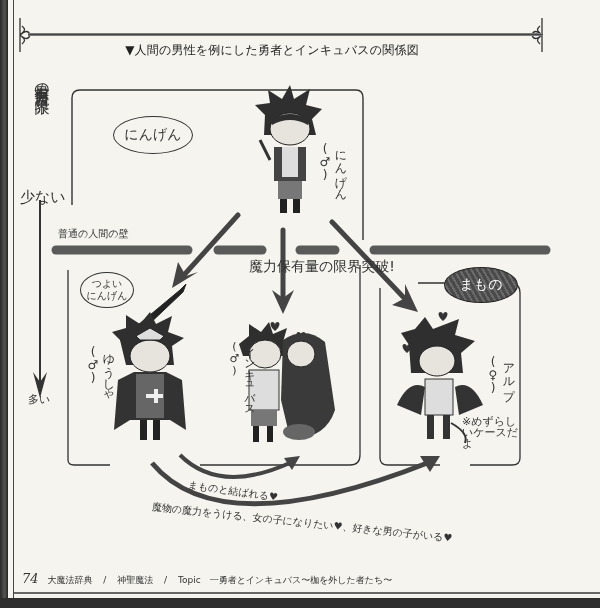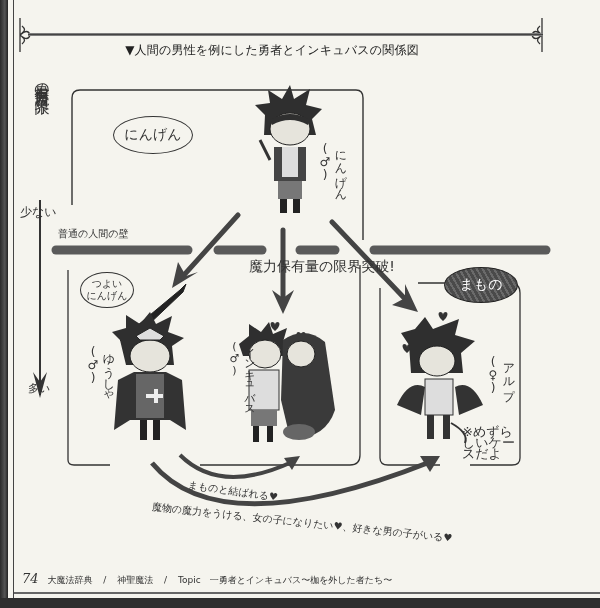--- a/index.html
+++ b/index.html
@@ -120,40 +120,40 @@
   <path d="M14 30 L6 18 L20 14 L30 2 L38 14 L64 4 L60 20 L80 26 L66 38 L68 58 L16 58 Z" fill="#2f2f2f"></path>
   <ellipse cx="42" cy="46" rx="18" ry="15" fill="#e6e4dc" stroke="#222"></ellipse>
   <path d="M2 90 Q14 64 30 72 L26 100 Z M88 90 Q76 64 60 72 L64 100 Z" fill="#333"></path>
   <rect x="30" y="64" width="28" height="36" fill="#ddd" stroke="#333"></rect>
   <rect x="32" y="100" width="7" height="24" fill="#333"></rect>
     <rect x="48" y="100" width="7" height="24" fill="#333"></rect>
   <path d="M56 108 Q74 118 70 128" stroke="#333" stroke-width="2" fill="none"></path>
 </svg>
 
 <div class="hand vert" style="left:32px;top:78px;font-size:15px;height:118px;">魔力保有量の限界</div>
-<div class="hand" style="left:20px;top:204px;font-size:12px;">少ない</div>
-<div class="hand" style="left:28px;top:381px;font-size:11px;">多い</div>
+<div class="hand" style="left:20px;top:188px;font-size:15px;">少ない</div>
+<div class="hand" style="left:28px;top:392px;font-size:11px;">多い</div>
 
 <div class="hand" style="left:58px;top:227px;font-size:10px;">普通の人間の壁</div>
 <div class="hand" style="left:210px;top:258px;font-size:14px;margin-left:39px;">魔力保有量の限界突破!</div>
 
 <div class="bubble" style="left:113px;top:116px;width:78px;height:36px;font-size:14px;">
     <span>にんげん</span>
   </div>
 <div class="bubble" style="left:80px;top:272px;width:52px;height:34px;font-size:10px;white-space:pre-line;line-height:12px;"><span>つよい
 にんげん</span></div>
 <div class="bubble dark" style="left:444px;top:267px;width:72px;height:34px;font-size:14px;">
     <span>まもの</span>
   </div>
 
 <div class="hand vert" style="left:318px;top:142px;font-size:12px;height:70px;">にんげん(♂)</div>
 <div class="hand vert" style="left:86px;top:345px;font-size:12px;height:70px;">ゆうしゃ(♂)</div>
 <div class="hand vert" style="left:228px;top:340px;font-size:11px;height:90px;">インキュバス(♂)</div>
 <div class="hand vert" style="left:486px;top:355px;font-size:12px;height:66px;">アルプ(♀)</div>
-<div class="hand" style="left:462px;top:426px;font-size:13px;width:64px;line-height:11px;">※めずらしいケースだよ</div>
+<div class="hand" style="left:462px;top:416px;font-size:11px;width:64px;line-height:11px;">※めずらしいケースだよ</div>
 
 <div class="hand" style="left:188px;top:478px;font-size:10px;transform:rotate(8deg);transform-origin:left;">まものと結ばれる♥</div>
 <div class="hand" style="left:152px;top:500px;font-size:10px;transform:rotate(6deg);transform-origin:left;white-space:nowrap;">魔物の魔力をうける、女の子になりたい♥、好きな男の子がいる♥</div>
 
 <div class="bottom-rule"></div>
 <div class="footer">
   <span class="pg">74</span>
   <span>大魔法辞典</span>
   <span class="sep">/</span>
   <span>神聖魔法</span>

